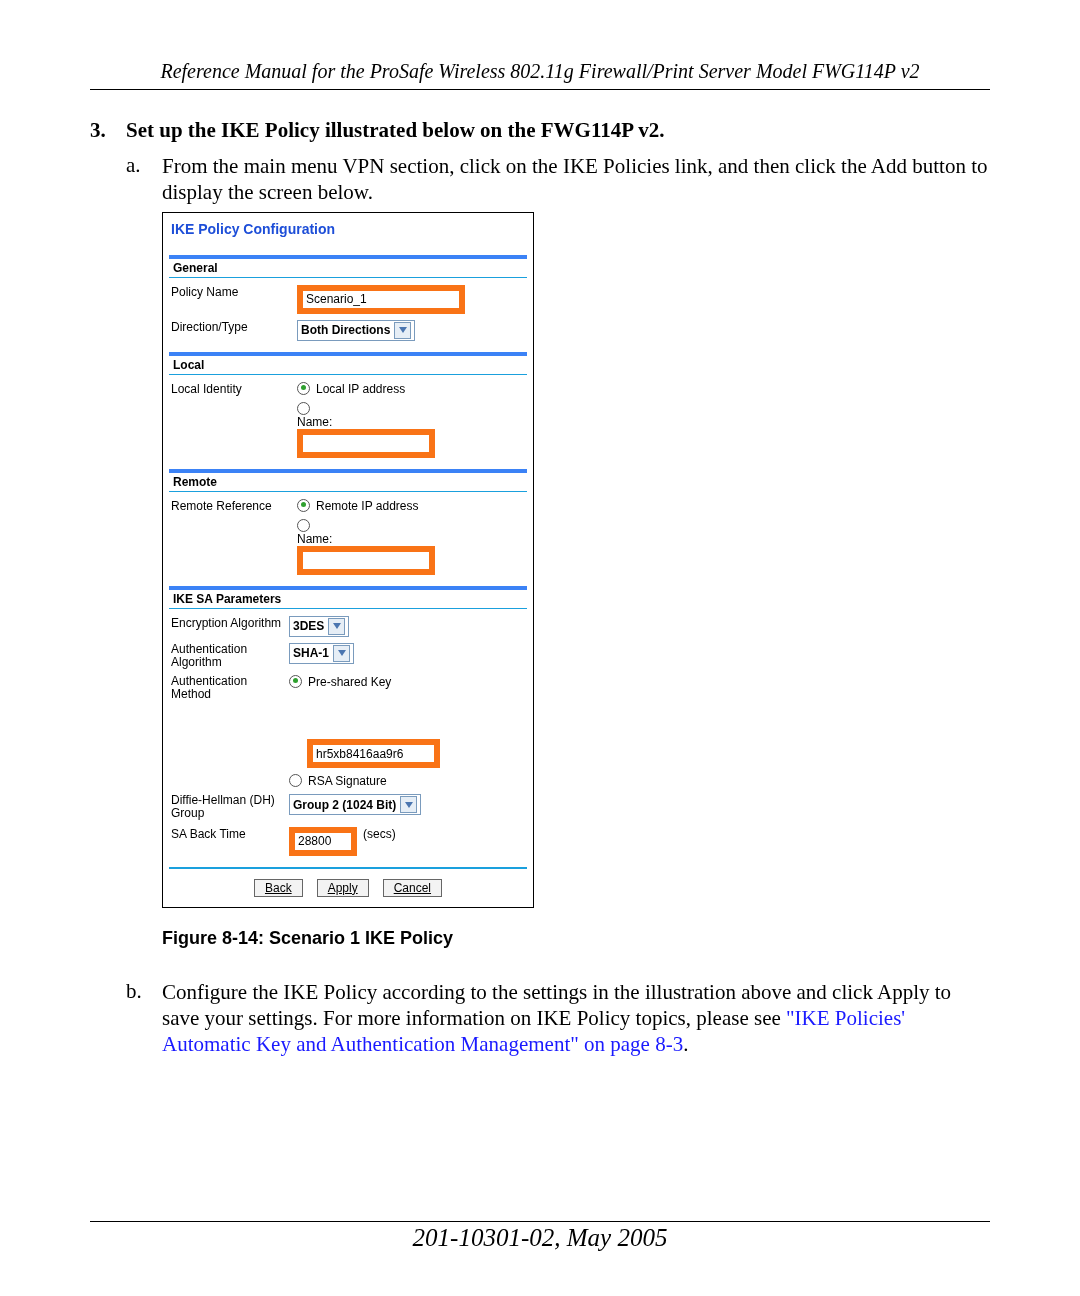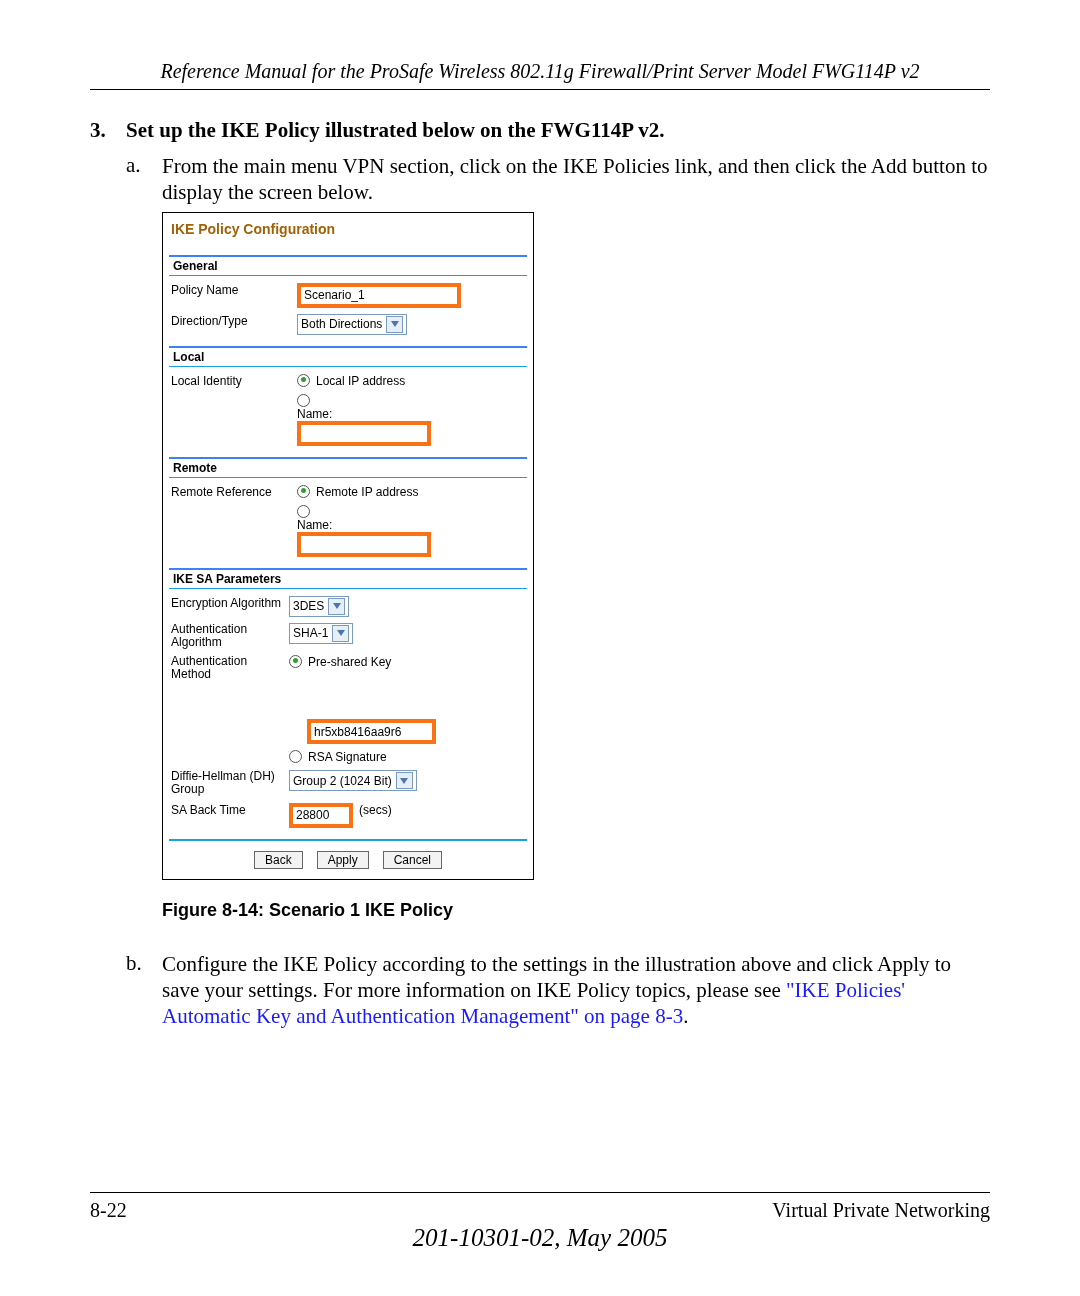--- a/index.html
+++ b/index.html
@@ -74,53 +74,54 @@
   .shot {
     margin: 6px 0 0 72px;
     width: 370px;
     border: 1px solid #000;
     font-family: Tahoma, Arial, sans-serif;
     font-size: 12px;
     background: #fff;
     color: #000;
   }
   .shot .title {
-    color: #a16207;
+    color: #1d4ed8;
     font-weight: bold;
     font-size: 14px;
     padding: 8px 8px 18px 8px;
   }
   .sect-head {
     font-weight: bold;
-    border-top: 2px solid #3b82f6;
+    border-top: 4px solid #3b82f6;
     border-bottom: 1px solid #1aa0dd;
     padding: 2px 0 2px 4px;
     margin: 0 6px;
   }
   .form-block { padding: 4px 6px 8px 6px; }
   .row { display: flex; align-items: flex-start; padding: 3px 0; }
   .lbl { width: 126px; padding-left: 2px; }
   .lbl-sm { width: 118px; padding-left: 2px; }
   .txt-input {
-    border: 4px solid #f97316;
+    border: 6px solid #f97316;
     background: #fff;
     height: 17px;
     padding: 0 3px;
     font-size: 12px;
     font-family: inherit;
   }
   .sel {
     border: 1px solid #7a9bbd;
     background: #fff;
     height: 19px;
     display: inline-flex;
     align-items: center;
     padding: 0 3px;
     font-size: 12px;
     position: relative;
+    font-weight: bold;
   }
   .sel .dd-btn {
     width: 15px; height: 15px;
     margin-left: 4px;
     border: 1px solid #7a9bbd;
     background: #e6eef6;
     display: inline-flex;
     align-items: center;
     justify-content: center;
   }
@@ -142,20 +143,21 @@
     position: absolute;
     left: 2.5px; top: 2.5px;
   }
   .btn {
     border: 1px solid #666;
     background: #f3f3f3;
     padding: 1px 10px;
     font-size: 12px;
     font-family: inherit;
     cursor: pointer;
+    text-decoration: underline;
   }
   .btnrow {
     display: flex;
     gap: 14px;
     justify-content: center;
     padding: 10px 0 10px 0;
     border-top: 0;
   }
   .ind { padding-left: 128px; flex-direction: column; }
   .ind2 { padding-left: 120px; }
@@ -294,18 +296,14 @@
   <div class="sub">
     <div class="sub-letter">b.</div>
     <div class="sub-body">
       <span>Configure the IKE Policy according to the settings in the illustration above and click Apply to save your settings. For more information on IKE Policy topics, please see </span><a href="#" class="link">"IKE Policies' Automatic Key and Authentication Management" on page 8-3</a><span>.</span>
     </div>
   </div>
 </div>
 
 <div class="footer">
   <div class="hr" style="margin-bottom:0"></div>
-  <div class="footer-row">
-    <span>8-22</span>
-    <span>Virtual Private Networking</span>
-  </div>
   <div class="footer-doc">201-10301-02, May 2005</div>
 </div>
 
 </body></html>

